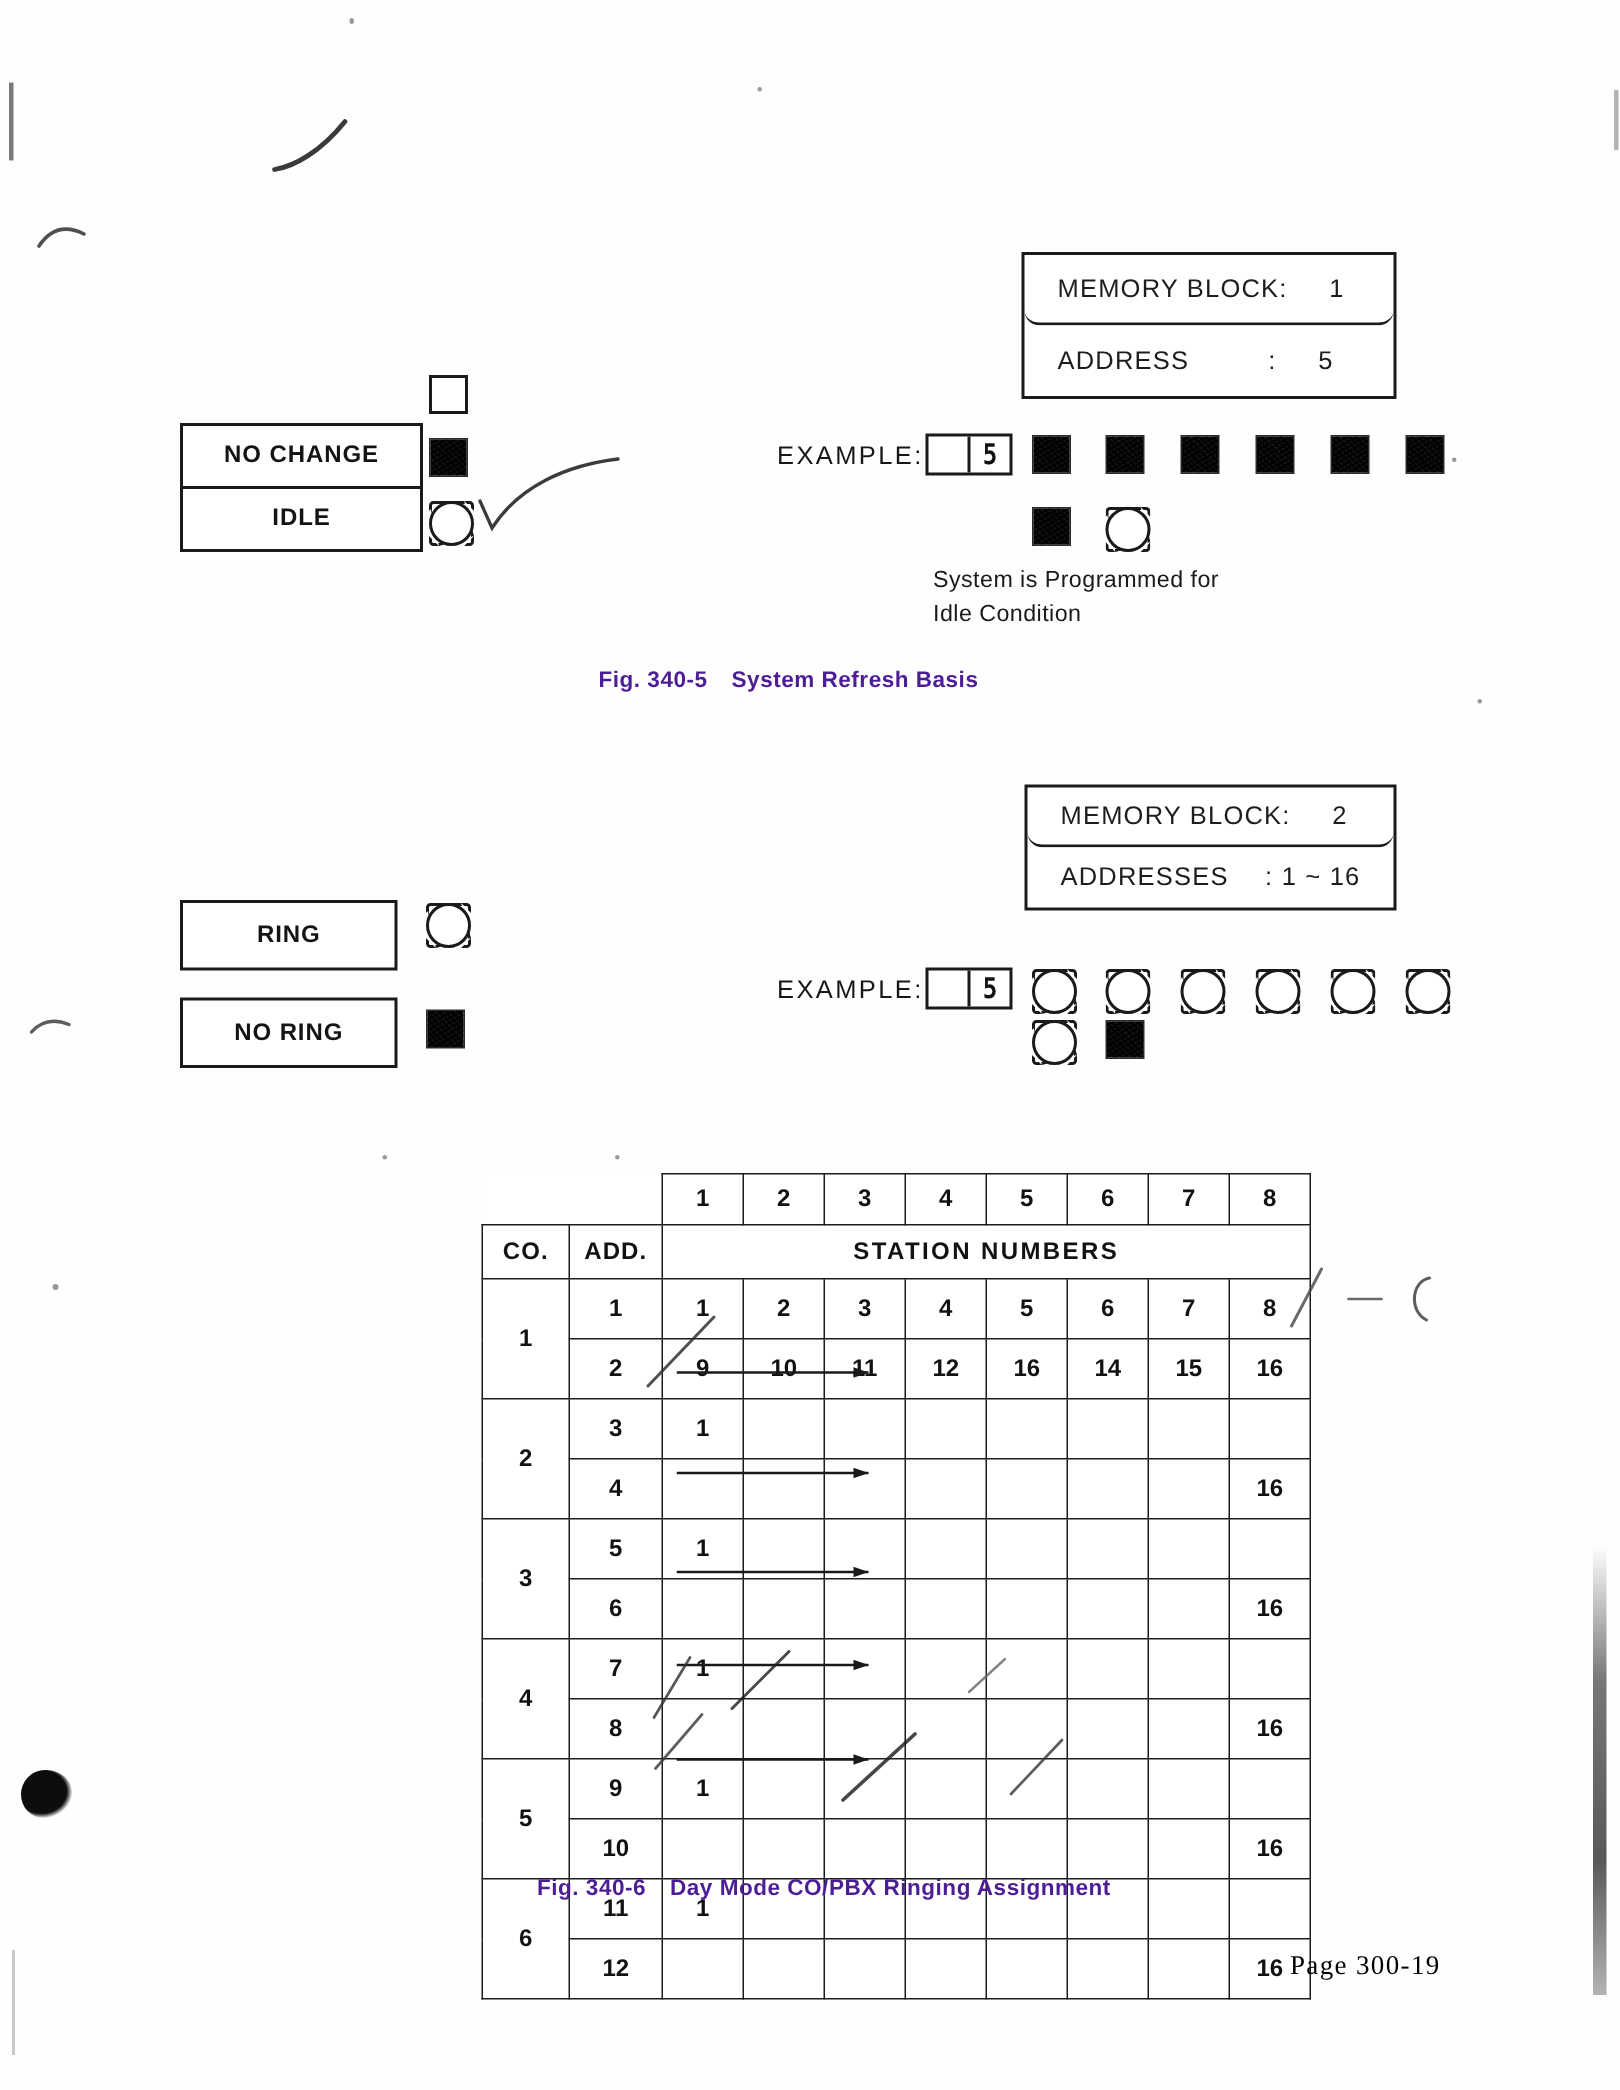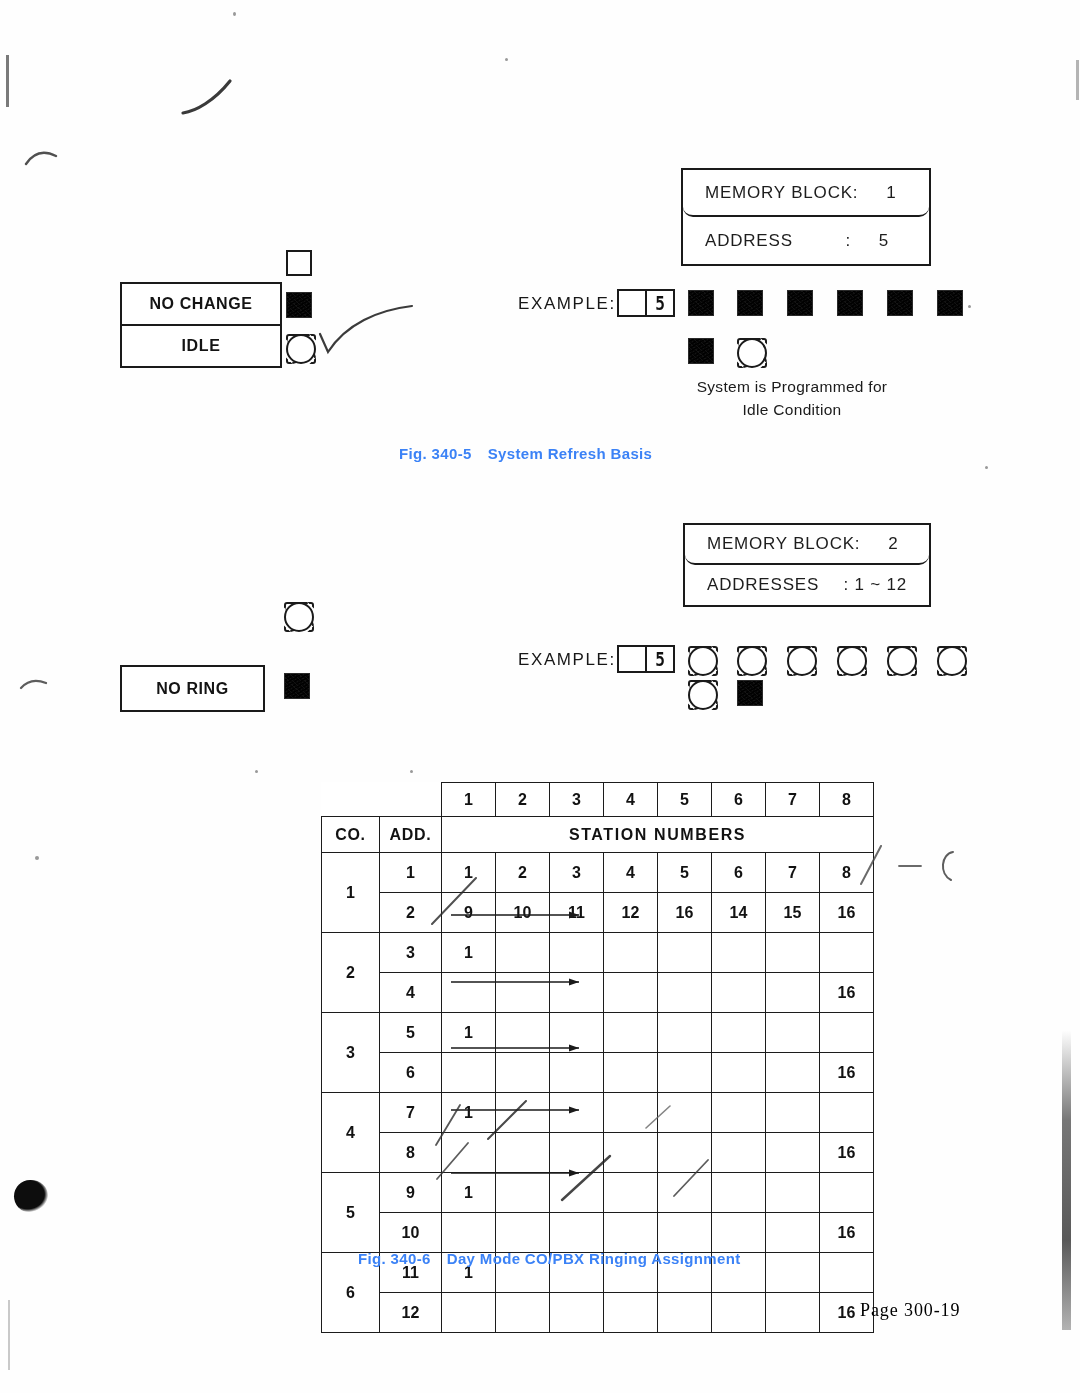--- a/index.html
+++ b/index.html
@@ -158,21 +158,21 @@
     letter-spacing: 0.3px;
     color: #1a1a1a;
     white-space: pre-line;
   }
 
   .figcap {
     position: absolute;
     font-size: 15px;
     font-weight: bold;
     letter-spacing: 0.35px;
-    color: #3b82f6;
+    color: #4c1d95;
   }
   .figcap .capnum { margin-right: 16px; }
 
   .pagenum {
     position: absolute;
     font-family: "Liberation Serif", serif;
     font-size: 18px;
     letter-spacing: 0.9px;
     color: #000000;
   }
@@ -286,39 +286,42 @@
   <div class="cellbox cell-dark" style="left:787px; top:290px;"></div>
   <div class="cellbox cell-dark" style="left:837px; top:290px;"></div>
   <div class="cellbox cell-dark" style="left:887px; top:290px;"></div>
   <div class="cellbox cell-dark" style="left:937px; top:290px;"></div>
 
   <div class="cellbox cell-dark" style="left:688px; top:338px;"></div>
   <div class="cellbox" style="left:737px; top:338px;">
     <div class="cell-circle" style="left:0;top:0;width:26px;height:26px;"></div>
   </div>
 
-  <div class="note" style="left:622px; top:375px; width:340px;text-align:center;">System is Programmed for
+  <div class="note" style="left:622px; top:375px; width:340px;">System is Programmed for
 Idle Condition</div>
 
   <div class="figcap" style="left:399px; top:445px;">
     <span class="capnum">Fig. 340-5</span><span>System Refresh Basis</span>
   </div>
 
   <div class="memblock" style="left:683px; top:523px; width:248px; height:84px;">
     <div class="mrow top">
       <span class="mlabel">MEMORY BLOCK</span>
       <span class="mcolon">:</span>
       <span class="mval">2</span>
     </div>
     <div class="mrow">
       <span class="mlabel">ADDRESSES</span>
-      <span class="mvalwide" style="margin-left:auto;">: 1 ~ 12</span>
-    </div>
-  </div>
-
+      <span class="mvalwide" style="margin-left:auto;">: 1 ~ 16</span>
+    </div>
+  </div>
+
+  <div class="legendbox" style="left:120px; top:600px; width:145px; height:47px;">
+    <div class="lrow">RING</div>
+  </div>
   <div class="cellbox" style="left:284px; top:602px;">
     <div class="cell-circle" style="left:0;top:0;width:26px;height:26px;"></div>
   </div>
 
   <div class="legendbox" style="left:120px; top:665px; width:145px; height:47px;">
     <div class="lrow">NO RING</div>
   </div>
   <div class="cellbox cell-dark" style="left:284px; top:673px;"></div>
 
   <div class="ex-label" style="left:518px; top:650px;">EXAMPLE:</div>

